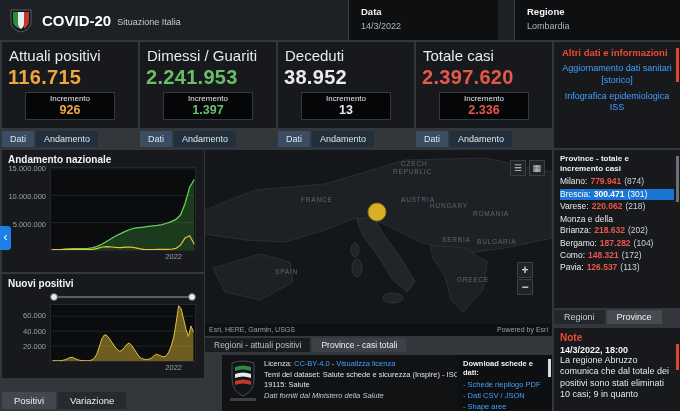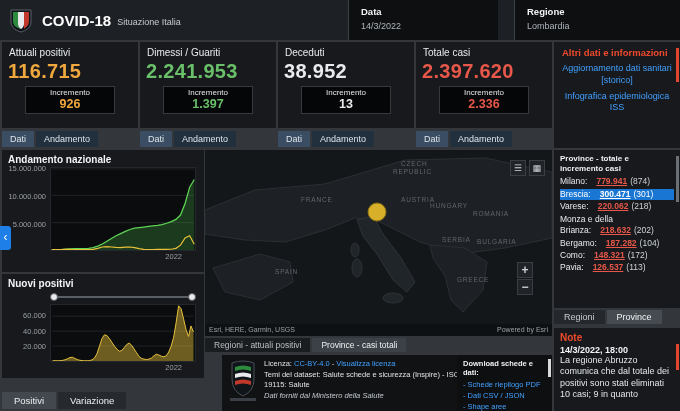--- a/index.html
+++ b/index.html
@@ -13,21 +13,21 @@
   .h-sub{font-size:9px;color:#c7ccd1;margin-left:6px;margin-top:4px;}
   .h-cell{position:absolute;top:0;height:40px;background:#0d0f11;border-left:1px solid #3c4146;padding:6px 12px;box-sizing:border-box;cursor:pointer;}
   .h-cell.data-cell{left:348px;width:150px;}
   .h-cell.reg-cell{left:514px;width:182px;}
   .h-label{font-size:9.5px;font-weight:bold;color:#f0f2f4;}
   .h-value{font-size:9px;color:#aeb4ba;margin-top:4px;}
 
   
   .stat-col{position:absolute;top:42px;width:136px;height:106px;}
   .stat-panel{background:#17191c;height:86px;}
-  .stat-title{font-size:10px;color:#e8ebee;padding:5px 7px 1px;}
+  .stat-title{font-size:15px;color:#e8ebee;padding:5px 7px 1px;}
   .stat-value{font-size:20px;font-weight:bold;padding:1px 6px 0;letter-spacing:.3px;}
   .inc-box{width:88px;margin:3px auto 0;background:#050607;border:1px solid #36393d;text-align:center;padding:1px 0 2px;}
   .inc-label{font-size:8px;color:#e3e6e9;}
   .inc-value{font-size:12.5px;font-weight:bold;}
   .tab-strip{margin-top:3px;display:flex;gap:2px;}
   .mini-tab{font-size:9px;padding:3px 8px;background:#22303e;color:#dde4ea;border:none;cursor:pointer;font-family:inherit;}
   .mini-tab.active{background:#3a4d62;}
 
   
   .info-panel{position:absolute;left:554px;top:42px;width:126px;height:106px;background:#17191c;padding:5px 8px;box-sizing:border-box;text-align:center;}
@@ -74,21 +74,21 @@
   .flink{color:#42a0ff;cursor:pointer;}
   .fitalic{font-style:italic;color:#c3c8cd;}
   .download{position:absolute;left:457px;top:355px;width:95px;height:56px;background:#0d0f11;padding:4px 6px;box-sizing:border-box;}
   .dl-title{font-size:7.5px;font-weight:bold;color:#eef1f3;line-height:1.25;}
   .dl-link{display:block;font-size:7.5px;color:#42a0ff;margin-top:2px;cursor:pointer;}
 
   
   .prov-panel{position:absolute;left:554px;top:150px;width:126px;height:158px;background:#17191c;padding:4px 6px;box-sizing:border-box;overflow:hidden;}
   .prov-title{font-size:8px;font-weight:bold;color:#eef1f3;margin-bottom:3px;line-height:1.2;}
   .prow{font-size:8.5px;line-height:1.35;margin-bottom:1px;color:#e8ebee;cursor:pointer;}
-  .pval{color:#e8584a;font-weight:bold;margin-left:9px;text-decoration:underline;}
+  .pval{color:#e8584a;font-weight:bold;margin-left:3px;}
   .pinc{color:#cdd2d7;margin-left:3px;}
   .prow.highlight{background:#1976d2;color:#fff;}
   .prow.highlight .pval,.prow.highlight .pinc{color:#fff;}
   .prov-tabs{position:absolute;left:554px;top:310px;display:flex;gap:2px;}
   .ptab{font-size:9px;padding:2px 10px;background:#24282c;color:#c7cdd2;cursor:pointer;}
   .ptab.active{background:#454b51;color:#f0f3f5;}
   .note-panel{position:absolute;left:554px;top:328px;width:126px;height:83px;background:#17191c;padding:4px 6px;box-sizing:border-box;overflow:hidden;}
   .note-title{color:#f04a2e;font-weight:bold;font-size:10px;}
   .note-date{font-size:9px;font-weight:bold;color:#f2f4f6;margin-top:2px;}
   .note-text{font-size:9px;color:#e3e7ea;line-height:1.25;}
@@ -102,21 +102,21 @@
 
   <div class="header">
     <div class="logo">
       <svg width="26" height="26" viewBox="0 0 26 26">
         <path d="M3,3 h20 v12 c0,6 -6,9 -10,10 C9,24 3,21 3,15 Z" fill="#10151a" stroke="#5a6066" stroke-width="1"></path>
         <path d="M5,5 h5 v11 c0,4 3,6 3,6 C9,21 5,19 5,14 Z" fill="#2e8b3d"></path>
         <path d="M10,5 h6 v12 c0,3 -3,5 -3,5 s-3,-2 -3,-5 Z" fill="#e8eaec"></path>
         <path d="M16,5 h5 v9 c0,5 -4,7 -5,8 Z" fill="#c0392b"></path>
       </svg>
     </div>
-    <div class="h-title">COVID-18</div>
+    <div class="h-title">COVID-20</div>
     <div class="h-sub">Situazione Italia</div>
     <div class="h-cell data-cell">
       <div class="h-label">Data</div>
       <div class="h-value">14/3/2022</div>
     </div>
     <div class="h-cell reg-cell">
       <div class="h-label">Regione</div>
       <div class="h-value">Lombardia</div>
     </div>
   </div>

